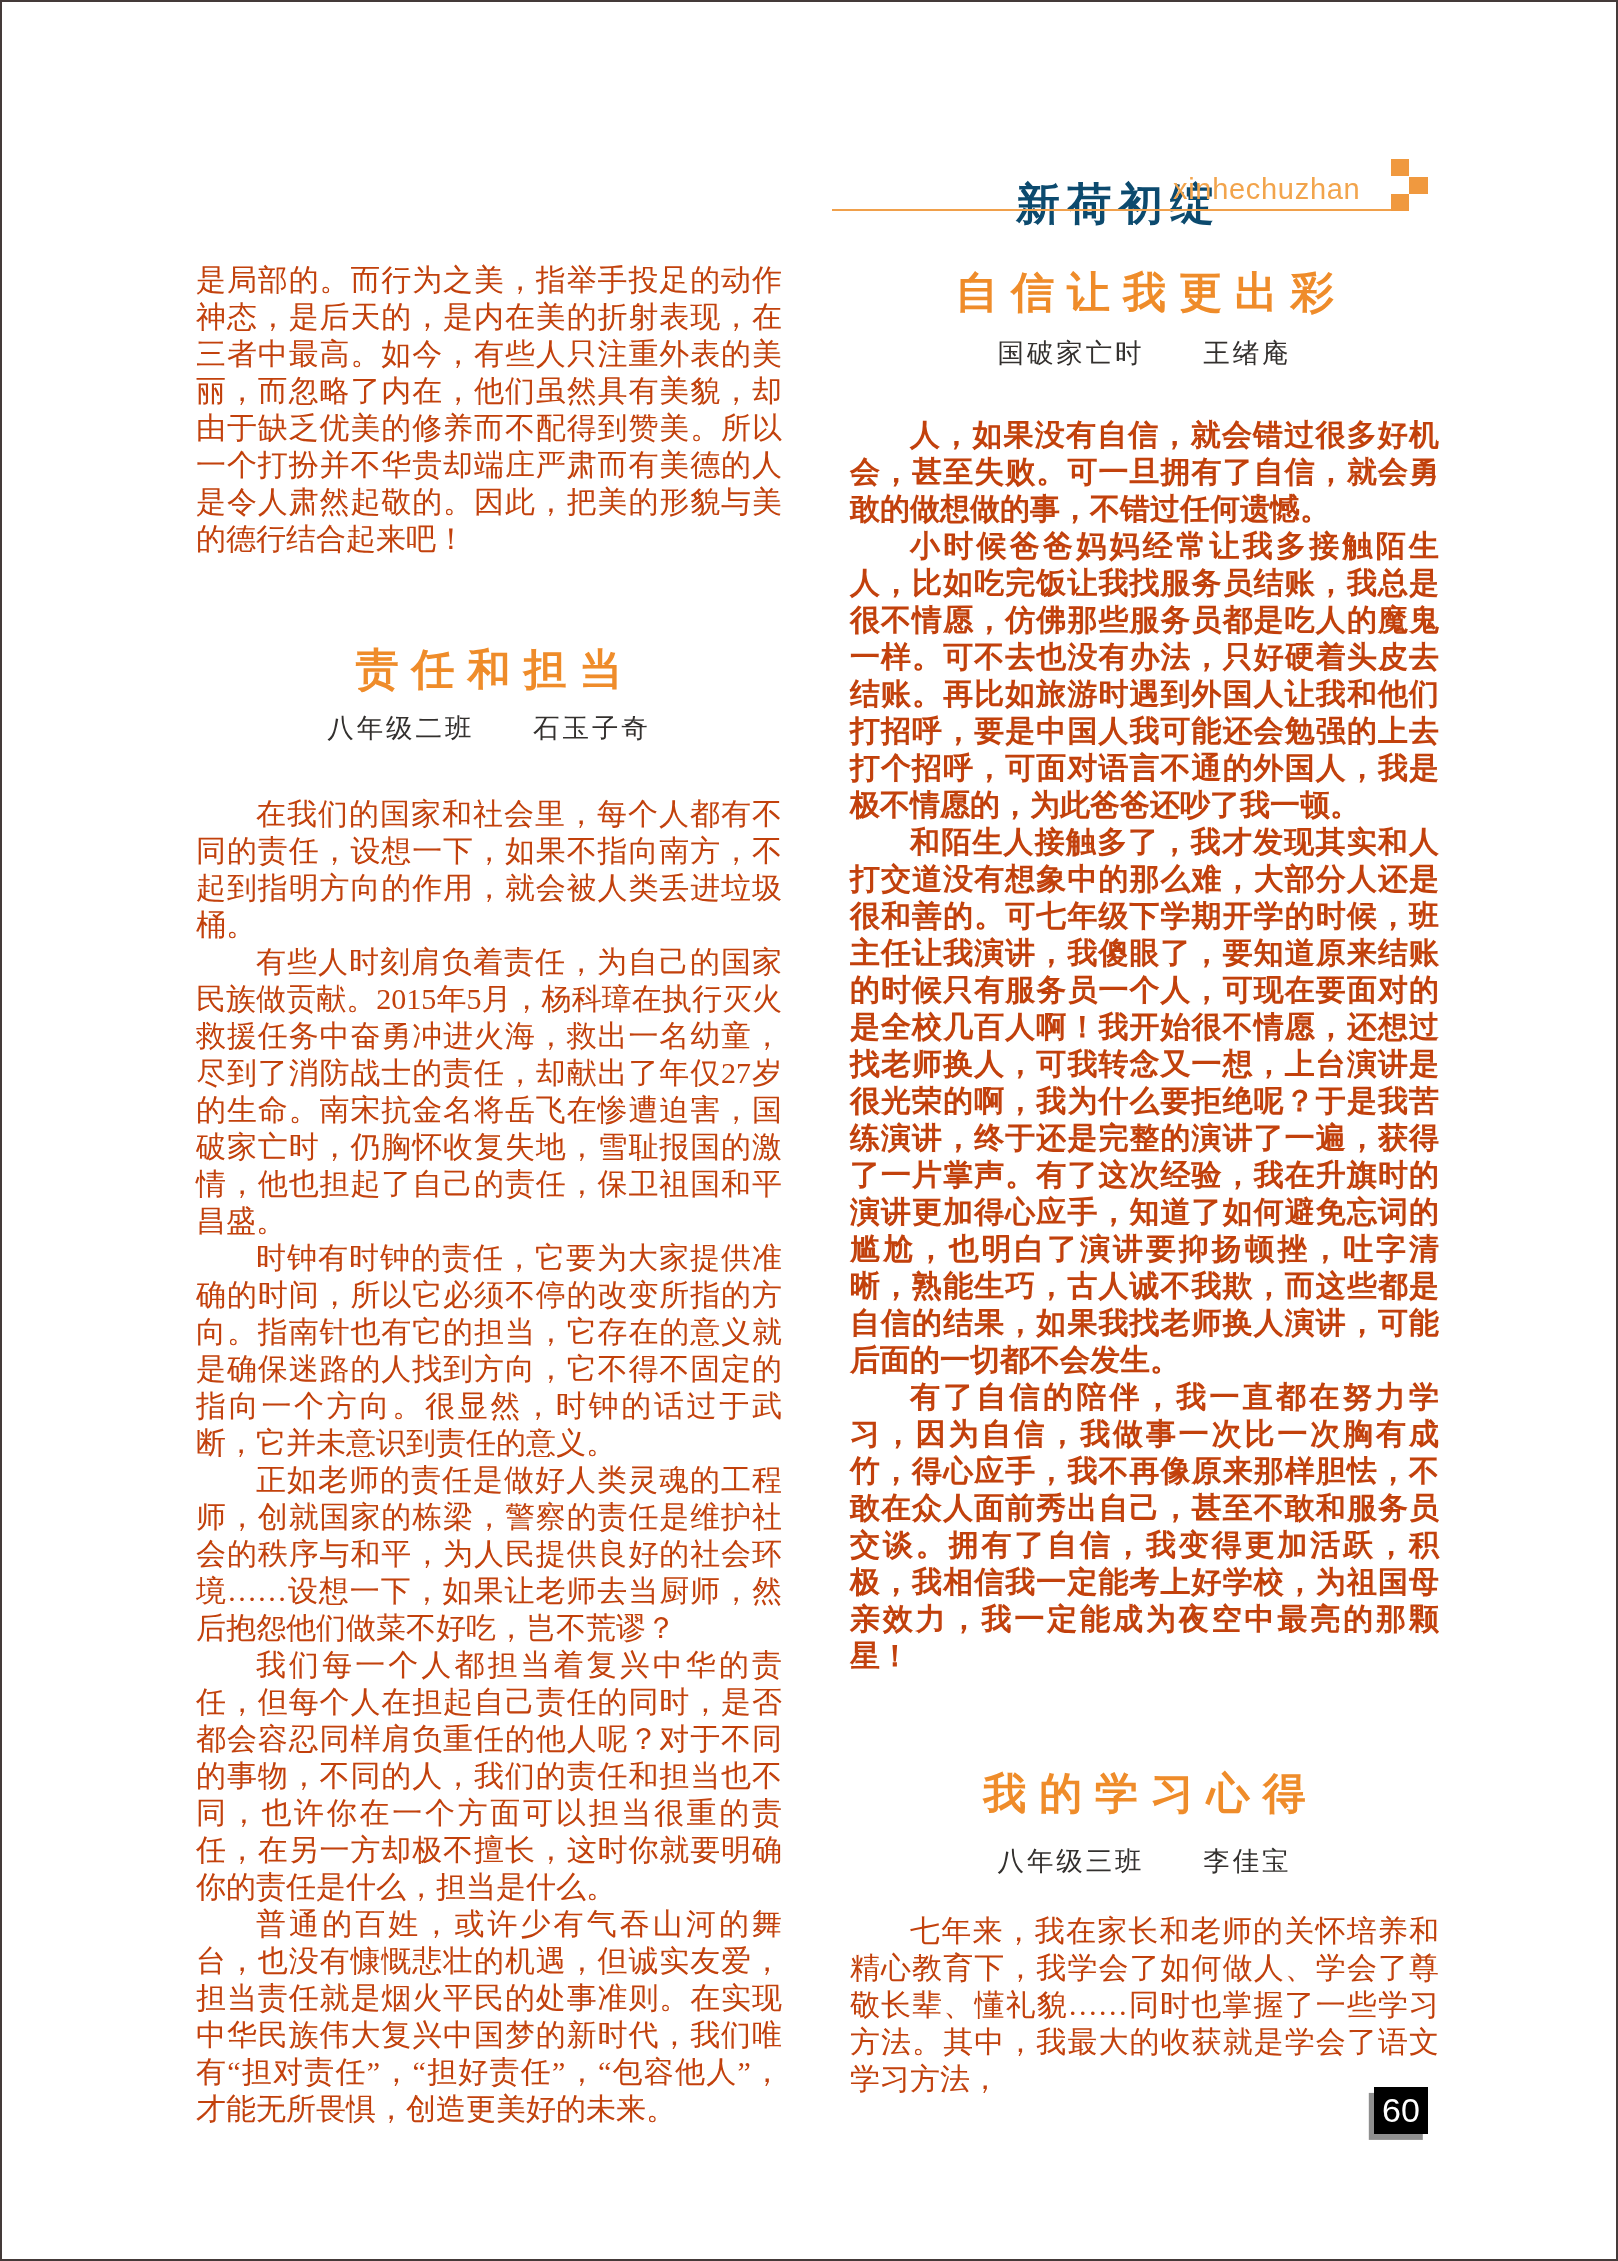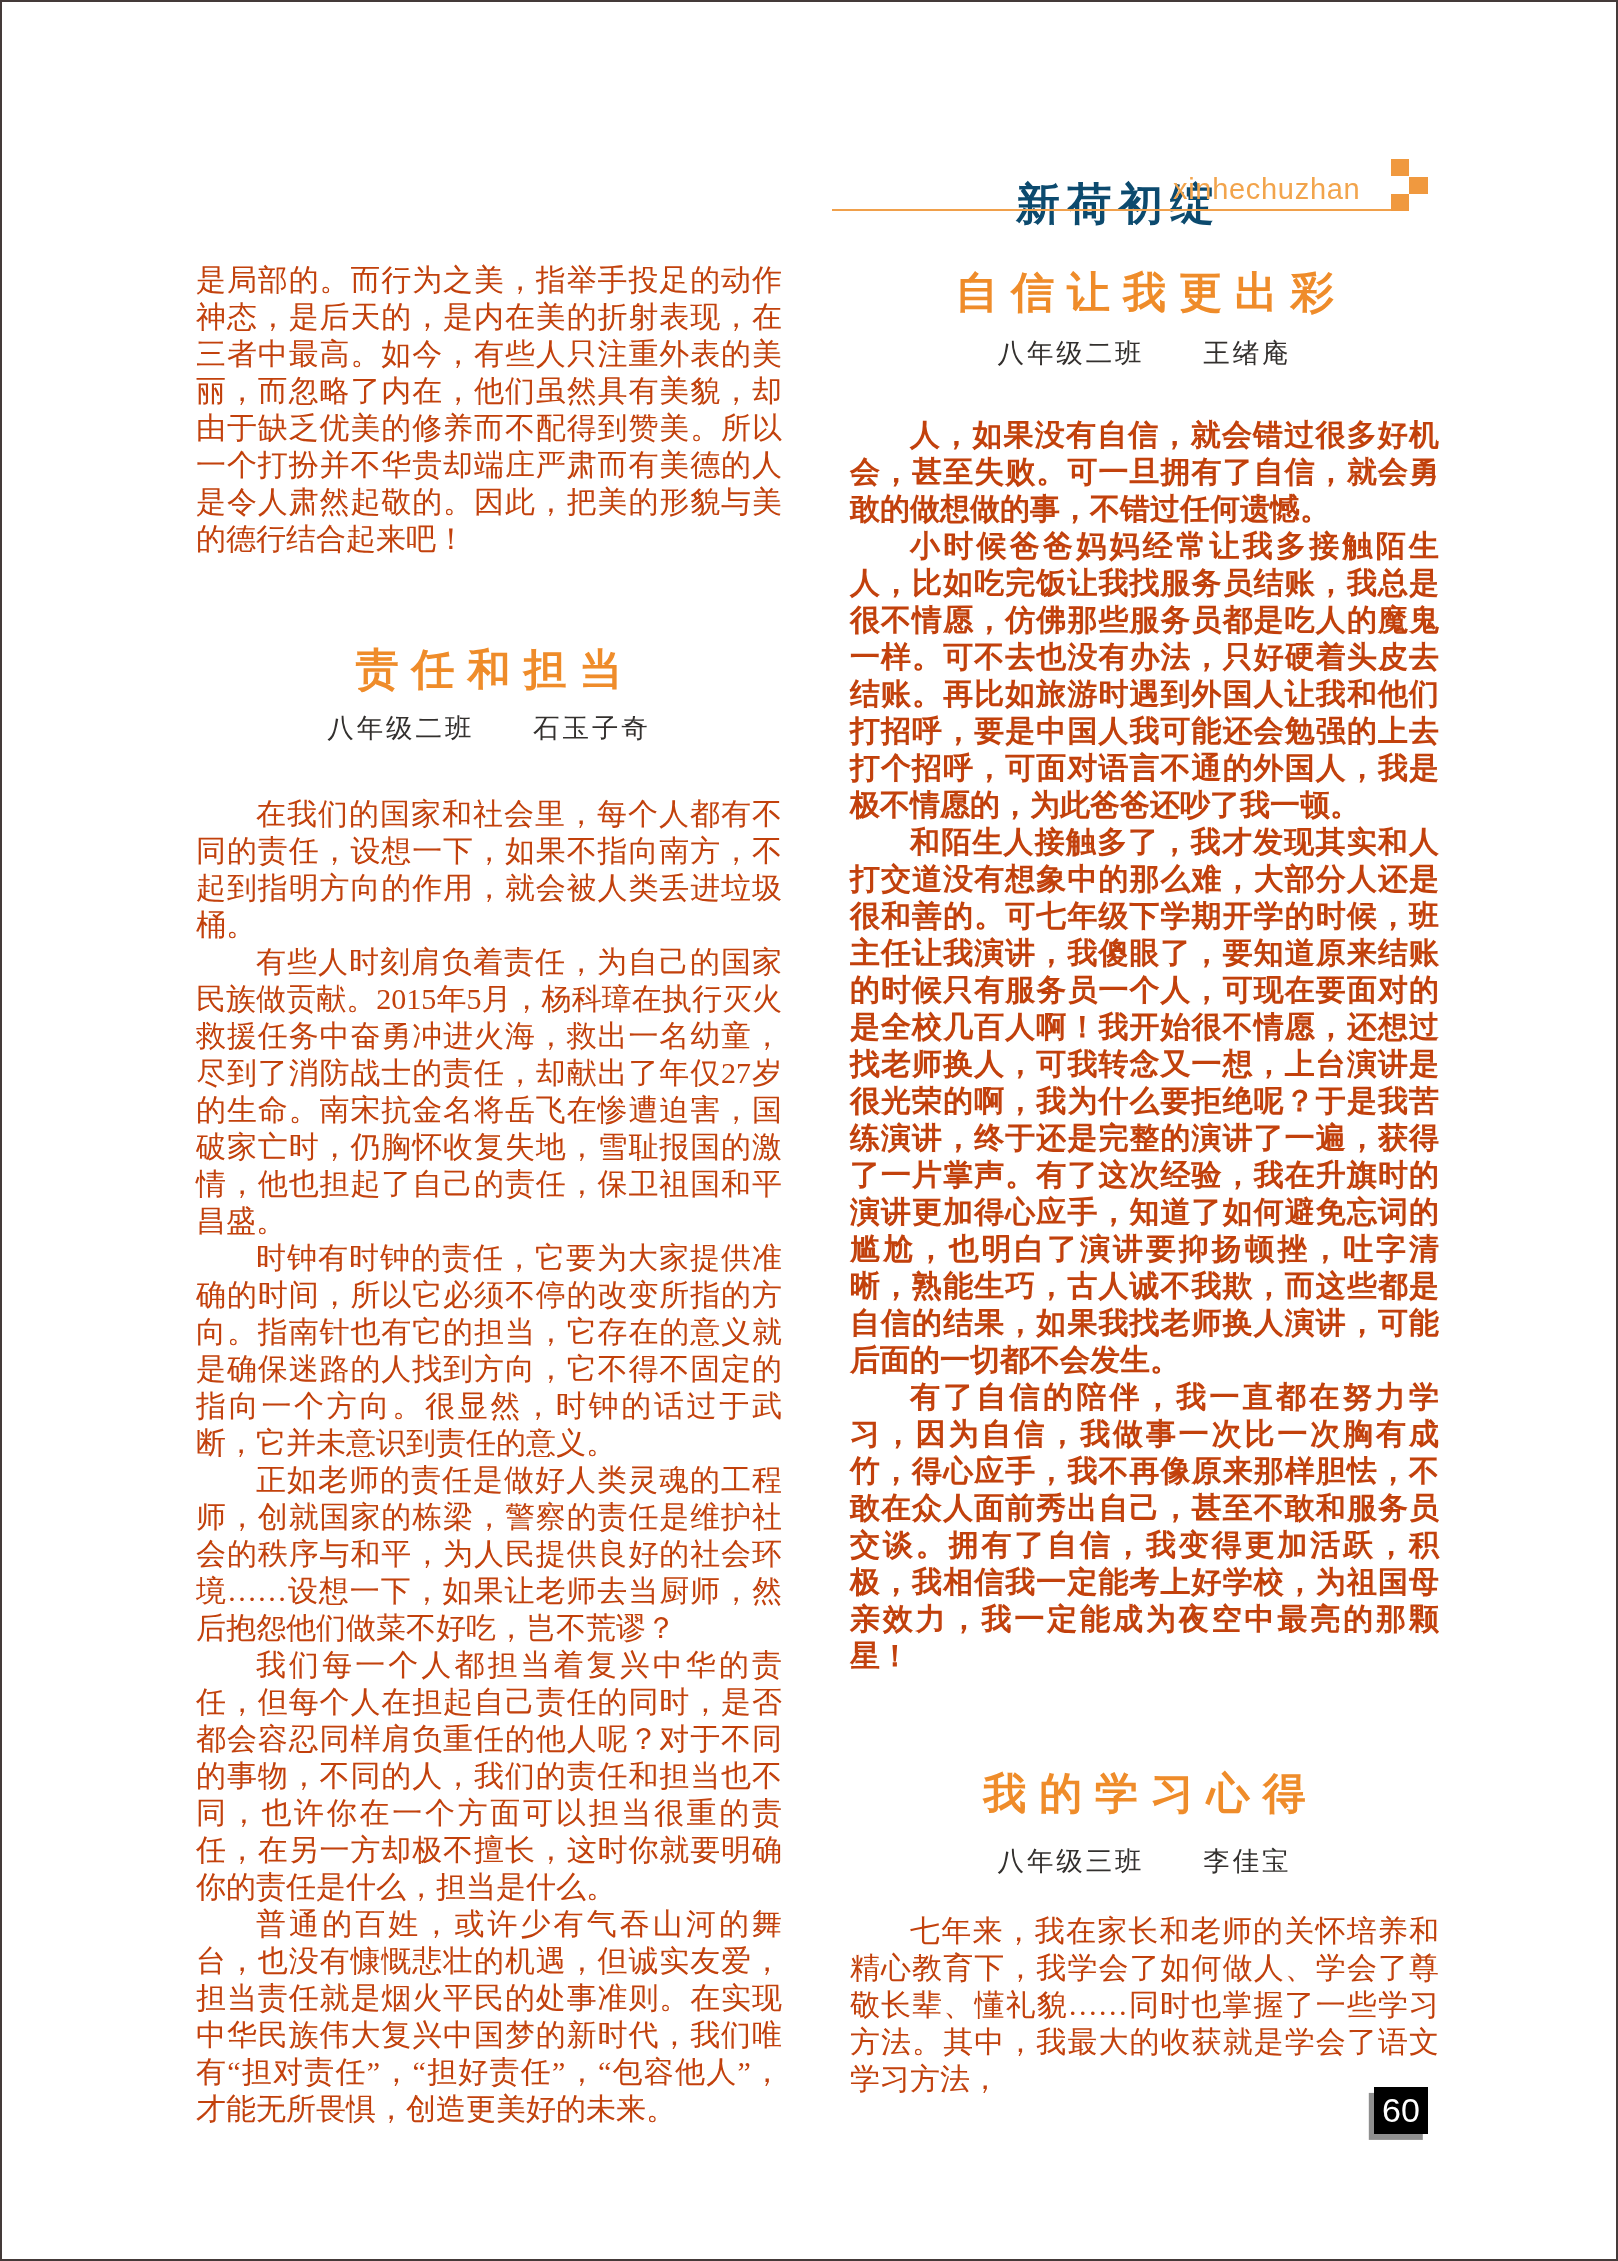--- a/index.html
+++ b/index.html
@@ -166,21 +166,21 @@
       <p>时钟有时钟的责任，它要为大家提供准确的时间，所以它必须不停的改变所指的方向。指南针也有它的担当，它存在的意义就是确保迷路的人找到方向，它不得不固定的指向一个方向。很显然，时钟的话过于武断，它并未意识到责任的意义。</p>
       <p>正如老师的责任是做好人类灵魂的工程师，创就国家的栋梁，警察的责任是维护社会的秩序与和平，为人民提供良好的社会环境……设想一下，如果让老师去当厨师，然后抱怨他们做菜不好吃，岂不荒谬？</p>
       <p>我们每一个人都担当着复兴中华的责任，但每个人在担起自己责任的同时，是否都会容忍同样肩负重任的他人呢？对于不同的事物，不同的人，我们的责任和担当也不同，也许你在一个方面可以担当很重的责任，在另一方却极不擅长，这时你就要明确你的责任是什么，担当是什么。</p>
       <p>普通的百姓，或许少有气吞山河的舞台，也没有慷慨悲壮的机遇，但诚实友爱，担当责任就是烟火平民的处事准则。在实现中华民族伟大复兴中国梦的新时代，我们唯有“担对责任”，“担好责任”，“包容他人”，才能无所畏惧，创造更美好的未来。</p>
     </div>
   </div>
 
   <div class="col-right">
 
     <div class="a2-title article-title">自信让我更出彩</div>
-    <div class="a2-author article-author">八年级二班　　王绪庵</div>
+    <div class="a2-author article-author">国破家亡时　　王绪庵</div>
 
     <div class="a2-body body-text">
       <p>人，如果没有自信，就会错过很多好机会，甚至失败。可一旦拥有了自信，就会勇敢的做想做的事，不错过任何遗憾。</p>
       <p>小时候爸爸妈妈经常让我多接触陌生人，比如吃完饭让我找服务员结账，我总是很不情愿，仿佛那些服务员都是吃人的魔鬼一样。可不去也没有办法，只好硬着头皮去结账。再比如旅游时遇到外国人让我和他们打招呼，要是中国人我可能还会勉强的上去打个招呼，可面对语言不通的外国人，我是极不情愿的，为此爸爸还吵了我一顿。</p>
       <p>和陌生人接触多了，我才发现其实和人打交道没有想象中的那么难，大部分人还是很和善的。可七年级下学期开学的时候，班主任让我演讲，我傻眼了，要知道原来结账的时候只有服务员一个人，可现在要面对的是全校几百人啊！我开始很不情愿，还想过找老师换人，可我转念又一想，上台演讲是很光荣的啊，我为什么要拒绝呢？于是我苦练演讲，终于还是完整的演讲了一遍，获得了一片掌声。有了这次经验，我在升旗时的演讲更加得心应手，知道了如何避免忘词的尴尬，也明白了演讲要抑扬顿挫，吐字清晰，熟能生巧，古人诚不我欺，而这些都是自信的结果，如果我找老师换人演讲，可能后面的一切都不会发生。</p>
       <p>有了自信的陪伴，我一直都在努力学习，因为自信，我做事一次比一次胸有成竹，得心应手，我不再像原来那样胆怯，不敢在众人面前秀出自己，甚至不敢和服务员交谈。拥有了自信，我变得更加活跃，积极，我相信我一定能考上好学校，为祖国母亲效力，我一定能成为夜空中最亮的那颗星！</p>
     </div>
 
     <div class="a3-title article-title">我的学习心得</div>
     <div class="a3-author article-author">八年级三班　　李佳宝</div>

